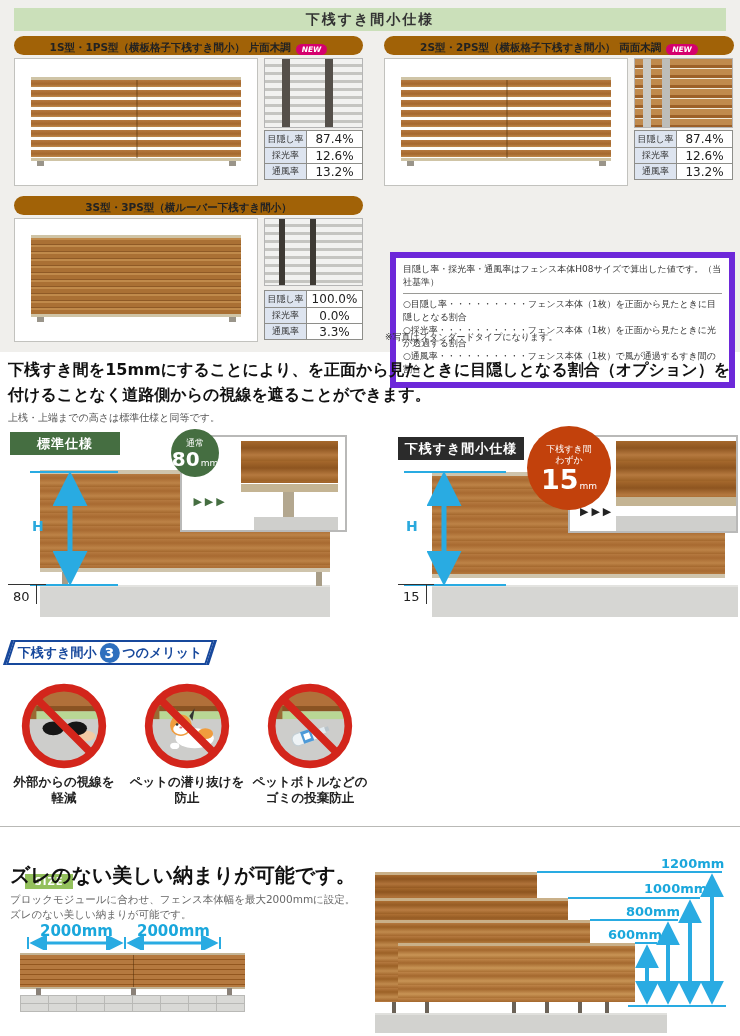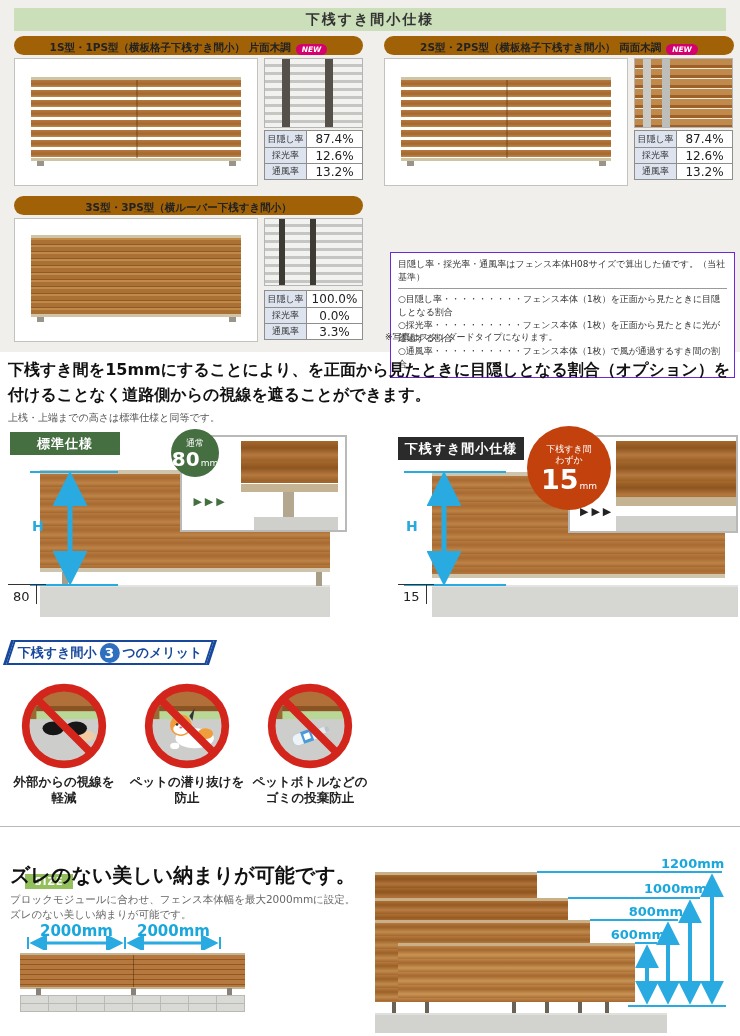--- a/index.html
+++ b/index.html
@@ -30,21 +30,21 @@
   .ph-fill { position:absolute; left:0; top:0; right:0; bottom:0; }
   .silver { background:repeating-linear-gradient(180deg,#f2f2f0 0px,#f2f2f0 5px,#c5c5c1 5px,#c5c5c1 8px); }
   .woody  { background:repeating-linear-gradient(180deg,#c08a4d 0px,#c08a4d 6px,#9c6028 6px,#9c6028 9px,#f2ead9 9px,#f2ead9 10px); }
   .ph-post { position:absolute; top:0; bottom:0; width:8px; }
   .spec-table { border:1px solid #8e8e8a; background:#fff; }
   .spec-row { display:flex; height:16px; border-top:1px solid #8e8e8a; }
   .spec-row:first-child { border-top:none; }
   .spec-label { width:42px; background:#dde4ef; font-size:9px; color:#333;
     display:flex; align-items:center; justify-content:center; border-right:1px solid #8e8e8a; }
   .spec-value { flex:1; font-size:12px; color:#222; display:flex; align-items:center; justify-content:center; }
-  .note-box { left:390px; top:252px; width:345px; background:#fff; border:1px solid #6d28d9; padding:5px 7px 6px 7px; }
+  .note-box { left:390px; top:252px; width:345px; background:#fff; border:6px solid #6d28d9; padding:5px 7px 6px 7px; }
   .nb-title { font-size:9px; color:#333; padding-bottom:4px; border-bottom:1px solid #9a9a96; margin-bottom:4px; }
   .nb-item { font-size:9px; color:#333; line-height:13px; }
   .footnote { left:385px; top:331px; font-size:9px; color:#333; }
 
   
   .lead { left:8px; top:357px; width:727px; font-size:16px; font-weight:bold; line-height:25px; color:#111; }
   .lead-sub { left:8px; top:411px; font-size:10px; color:#555; }
 
   
   .cmp-banner { height:23px; display:flex; align-items:center; justify-content:center;
@@ -98,21 +98,21 @@
   .size-fence .mid { position:absolute; left:50%; top:0; bottom:0; width:1px; background:rgba(80,45,10,.5); }
   .size-post { position:absolute; width:5px; height:8px; top:988px; background:#8a8178; }
   .block-wall { left:20px; top:995px; width:225px; height:17px; background-color:#d9d9d6;
     background-image:linear-gradient(#b9b9b6 1px,transparent 1px),linear-gradient(90deg,#b9b9b6 1px,transparent 1px);
     background-size:28px 8px; }
   .hpanel { position:absolute; border-top:3px solid #c9b089; }
   .wa { background:repeating-linear-gradient(180deg,#a5682c 0px,#8e5520 4px,#b0733a 9px,#955a22 13px); }
   .wb { background:repeating-linear-gradient(180deg,#ad6f33 0px,#965c24 4px,#b97c42 9px,#9c6126 13px); }
   .wc { background:repeating-linear-gradient(180deg,#b5793f 0px,#9c6126 4px,#c08a4d 9px,#a4682e 13px); }
   .wd { background:repeating-linear-gradient(180deg,#bd8347 0px,#a4682e 4px,#c89455 9px,#aa7034 13px); }
-  .hdim-label { position:absolute; width:60px; text-align:right; font-size:13px; font-weight:bold; color:#1aa7dc; }
+  .hdim-label { position:absolute; width:60px; text-align:center; font-size:13px; font-weight:bold; color:#1aa7dc; }
   .size-concrete { left:375px; top:1013px; width:292px; height:20px; background:#d2d2cf; box-shadow:inset 0 2px 0 #e0e0dd; }
   .size-post2 { position:absolute; width:4px; height:11px; top:1002px; background:#6b6257; }
   svg { display:block; }
 </style>
 </head>
 <body>
 
 <div id="page">
 
   <div class="abs top-bg"></div>

